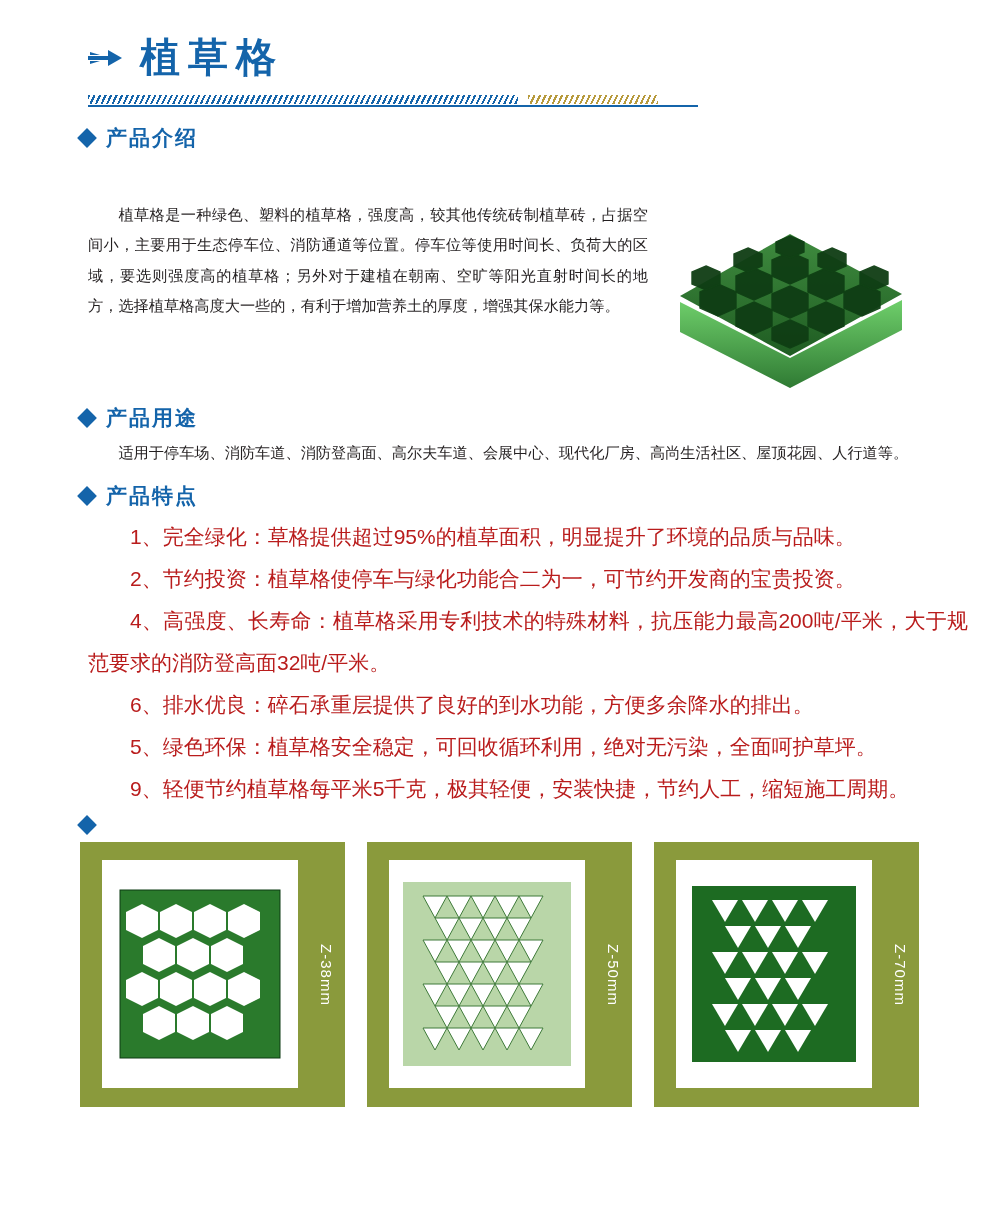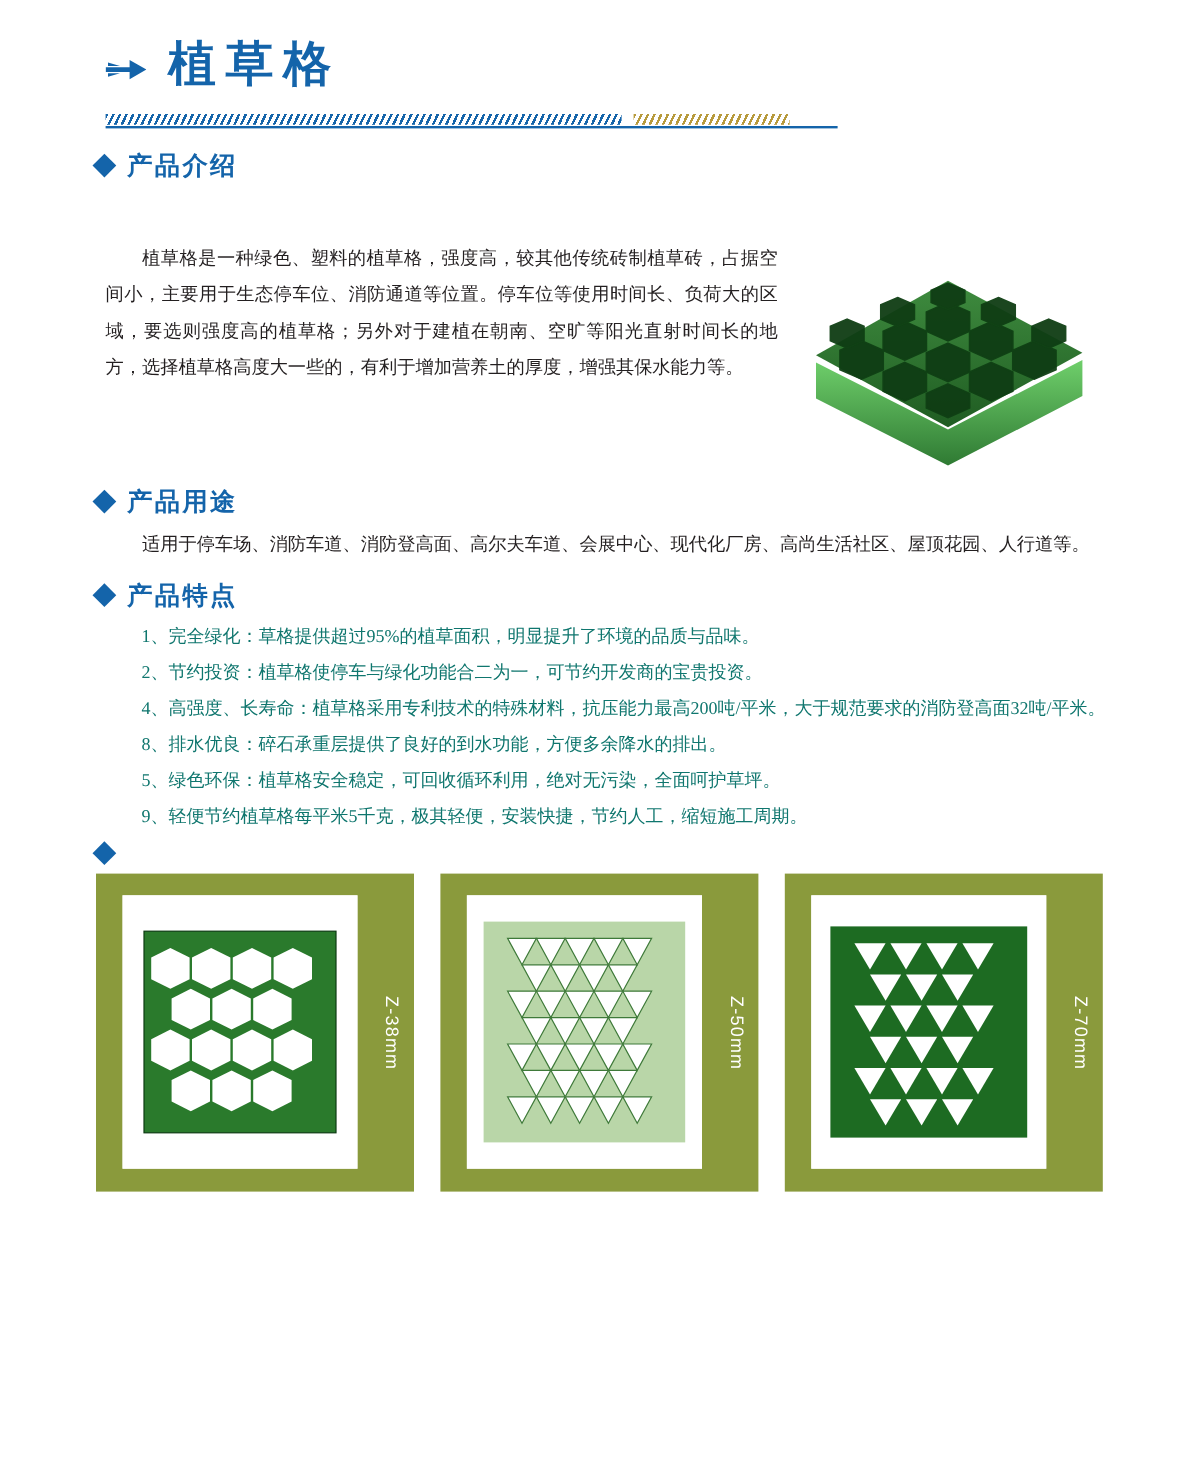--- a/index.html
+++ b/index.html
@@ -36,21 +36,21 @@
     padding-left: 28px;
   }
   .arrow-icon {
     width: 34px;
     height: 22px;
     position: relative;
     flex: 0 0 auto;
   }
   .arrow-icon svg { display: block; }
   .page-title {
-    font-family: Liberation Mono, monospace;
+    font-family: Liberation Serif, serif;
     font-size: 40px;
     font-weight: bold;
     color: #1464aa;
     letter-spacing: 8px;
     line-height: 1;
   }
   .title-rule {
     position: relative;
     margin: 16px 0 0 28px;
     width: 610px;
@@ -139,24 +139,24 @@
     width: 880px;
   }
 
   .feature-list {
     margin: 0 0 0 28px;
     padding: 0;
     list-style: none;
     width: 880px;
   }
   .feature-list li {
-    font-family: Liberation Serif, serif;
-    font-size: 15px;
+    font-family: Liberation Sans, sans-serif;
+    font-size: 21px;
     line-height: 2.0;
-    color: #0f766e;
+    color: #b91c1c;
     text-indent: 2em;
     text-align: justify;
   }
 
   .sec-gap { height: 14px; }
   .sec-gap-sm { height: 8px; }
 
   
   .gallery {
     display: flex;
@@ -274,21 +274,21 @@
   <div class="sec-gap"></div>
 
   <div class="section-head">
     <span class="diamond"></span>
     <span class="section-title">产品特点</span>
   </div>
   <ul class="feature-list">
     <li>1、完全绿化：草格提供超过95%的植草面积，明显提升了环境的品质与品味。</li>
     <li>2、节约投资：植草格使停车与绿化功能合二为一，可节约开发商的宝贵投资。</li>
     <li>4、高强度、长寿命：植草格采用专利技术的特殊材料，抗压能力最高200吨/平米，大于规范要求的消防登高面32吨/平米。</li>
-    <li>8、排水优良：碎石承重层提供了良好的到水功能，方便多余降水的排出。</li>
+    <li>6、排水优良：碎石承重层提供了良好的到水功能，方便多余降水的排出。</li>
     <li>5、绿色环保：植草格安全稳定，可回收循环利用，绝对无污染，全面呵护草坪。</li>
     <li>9、轻便节约植草格每平米5千克，极其轻便，安装快捷，节约人工，缩短施工周期。</li>
   </ul>
 
   <div class="sec-gap-sm"></div>
 
   <div class="section-head">
     <span class="diamond"></span>
   </div>
 

